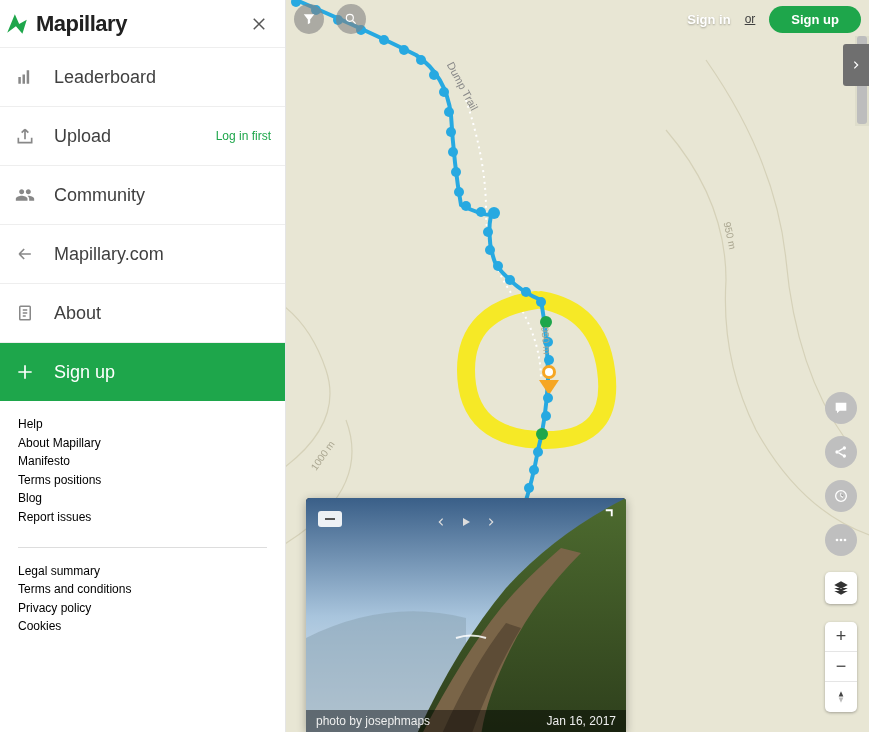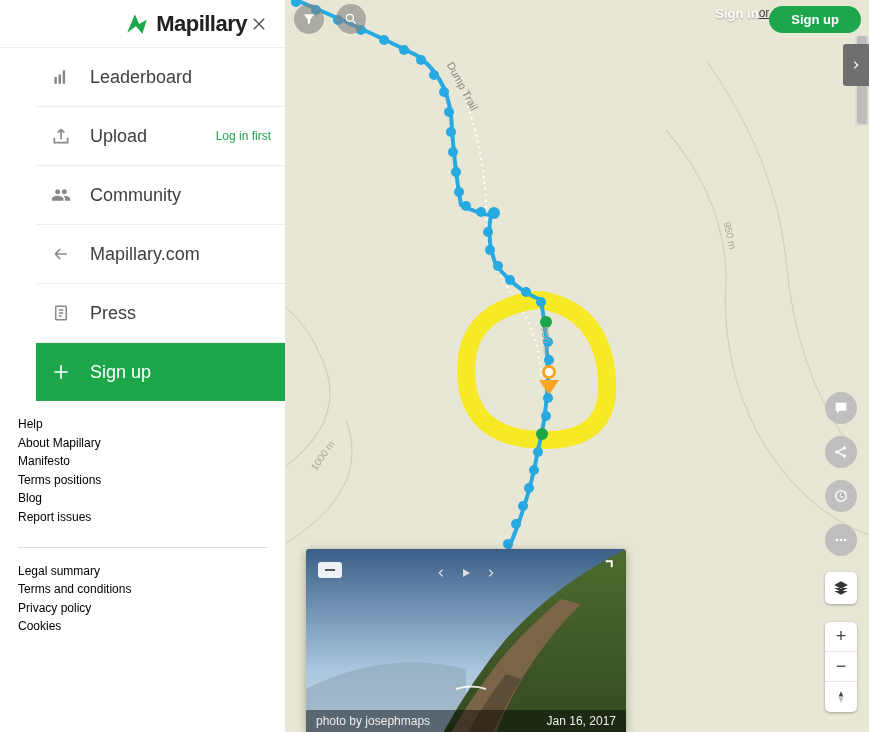--- a/index.html
+++ b/index.html
@@ -1,47 +1,47 @@
 <!DOCTYPE html>
 <html><head>
 <meta charset="utf-8">
 <style>
   * { box-sizing: border-box; margin: 0; padding: 0; }
   body { font-family: -apple-system, BlinkMacSystemFont, "Segoe UI", Helvetica, Arial, sans-serif; width: 869px; height: 732px; overflow: hidden; position: relative; }
   .app { display: flex; width: 100%; height: 100%; }
   .sidebar { width: 286px; height: 100%; background: #fff; display: flex; flex-direction: column; border-right: 1px solid #e5e5e5; }
-  .sidebar-header { display: flex; align-items: center; justify-content: flex-end; padding: 8px 14px 8px 4px; height: 48px; border-bottom: 1px solid #eee; }
+  .sidebar-header { display: flex; align-items: center; justify-content: space-between; padding: 8px 14px 8px 4px; height: 48px; border-bottom: 1px solid #eee; }
   .logo-wrap { display: flex; align-items: center; gap: 6px; }
   .logo-text { font-size: 22px; font-weight: 700; color: #212121; letter-spacing: -0.5px; }
   .close-x { width: 24px; height: 24px; color: #555; display:flex; align-items:center; justify-content:center; cursor:pointer; }
   .nav-list { list-style: none; }
-  .nav-item { display: flex; align-items: center; gap: 18px; padding: 18px 14px; border-bottom: 1px solid #eee; font-size: 18px; color: #404040; cursor:pointer;margin-left:36px; }
+  .nav-item { display: flex; align-items: center; gap: 18px; padding: 18px 14px; border-bottom: 1px solid #eee; font-size: 18px; color: #404040; cursor:pointer; }
   .nav-item .icon { width: 22px; height: 22px; color: #888; flex-shrink:0; display:flex; align-items:center; justify-content:center; }
   .nav-item .hint { margin-left: auto; font-size: 12px; color: #1ea64b; }
   .nav-item.green { background: #1ea64b; color: #fff; border-bottom: none; }
   .nav-item.green .icon { color: #fff; }
   .footer-links { padding: 14px 18px 6px; }
   .footer-links a { display: block; font-size: 12px; color: #000000; line-height: 1.55; text-decoration: none; cursor:pointer; }
   .footer-sep { margin: 14px 18px; border: none; border-top: 1px solid #ddd; }
   .map-area { position: relative; flex: 1; background: #e8e6d4; overflow: hidden; }
   .map-svg { position: absolute; inset: 0; width: 100%; height: 100%; }
   .topbar { position: absolute; top: 0; left: 0; right: 0; height: 38px; display: flex; align-items: center; padding: 0 8px; gap: 12px; }
   .round-btn { width: 30px; height: 30px; border-radius: 50%; background: rgba(130,130,130,0.6); display:flex; align-items:center; justify-content:center; color:#fff; cursor:pointer; }
-  .top-right { margin-left: auto; display:flex; }
+  .top-right { margin-left: auto; display:flex; align-items:center; gap:14px; }
   .signin-link { color: #fff; font-size: 13px; font-weight:600; text-shadow: 0 1px 2px rgba(0,0,0,.3); cursor:pointer; }
   .or-text { color: #404040; font-size: 12px; text-decoration: underline; }
   .signup-pill { background: #1ea64b; color:#fff; padding: 6px 22px; border-radius: 16px; font-size: 13px; font-weight:600; cursor:pointer; }
   .panel-tab { position:absolute; right:0; top:44px; width:26px; height:42px; background:#6f6f6f; border-radius:3px 0 0 3px; display:flex; align-items:center; justify-content:center; color:#fff; cursor:pointer; }
   .map-tools { position:absolute; right:12px; top:392px; display:flex; flex-direction:column; gap:12px; align-items:center; }
   .tool-circle { width:32px; height:32px; border-radius:50%; background:#bfbfbf; display:flex; align-items:center; justify-content:center; color:#fff; cursor:pointer; }
   .layers-btn { width:32px; height:32px; border-radius:5px; background:#fff; box-shadow:0 1px 3px rgba(0,0,0,.3); display:flex; align-items:center; justify-content:center; cursor:pointer; margin-top:4px; }
   .zoom-col { margin-top:6px; background:#fff; border-radius:5px; box-shadow:0 1px 3px rgba(0,0,0,.3); display:flex; flex-direction:column; }
   .zoom-btn { width:32px; height:30px; display:flex; align-items:center; justify-content:center; font-size:18px; color:#444; cursor:pointer; border-bottom:1px solid #e5e5e5; }
   .zoom-btn:last-child { border-bottom:none; }
-  .photo-viewer { position:absolute; left:20px; bottom:0; width:320px; height:183px; background:#0f172a; border-radius:4px 4px 0 0; overflow:hidden; box-shadow:0 2px 10px rgba(0,0,0,.3); }
+  .photo-viewer { position:absolute; left:20px; bottom:0; width:320px; height:234px; background:#0f172a; border-radius:4px 4px 0 0; overflow:hidden; box-shadow:0 2px 10px rgba(0,0,0,.3); }
   .photo-img { position:absolute; inset:0; }
   .photo-controls-top { position:absolute; top:10px; left:12px; right:12px; display:flex; justify-content:space-between; align-items:center; }
   .photo-min { width:24px; height:16px; background:rgba(255,255,255,.9); border-radius:3px; cursor:pointer; display:flex; align-items:center; justify-content:center; }
   .photo-max { color:#fff; cursor:pointer; }
   .photo-nav { position:absolute; top:18px; left:50%; transform:translateX(-50%); display:flex; gap:14px; color:#eee; }
   .photo-nav span { cursor:pointer; font-size:13px; display:flex; align-items:center; }
   .photo-caption { position:absolute; bottom:0; left:0; right:0; background:rgba(0,0,0,.45); color:#eee; font-size:12px; padding:4px 10px; display:flex; justify-content:space-between; }
   .trail-label { position:absolute; left:150px; top:80px; font-size:11px; color:#888; transform:rotate(62deg); }
   .contour-label { position:absolute; font-size:10px; color:#a9a58f; }
   .sb-track { position:absolute; right:0; top:36px; width:14px; height:90px; background:rgba(0,0,0,0.04); }
@@ -101,21 +101,21 @@
           </span>
         <span>Mapillary.com</span>
       </li>
       <li class="nav-item">
         <span class="icon">
             <svg width="18" height="20" viewBox="0 0 24 24">
               <rect x="5" y="3" width="14" height="18" rx="1" fill="none" stroke="currentColor" stroke-width="2"></rect>
               <path stroke="currentColor" stroke-width="2" d="M9 8h6M9 12h6M9 16h4"></path>
             </svg>
           </span>
-        <span>Press</span>
+        <span>About</span>
       </li>
       <li class="nav-item green">
         <span class="icon">
             <svg width="20" height="20" viewBox="0 0 24 24">
               <path stroke="currentColor" stroke-width="2" d="M12 4v16M4 12h16"></path>
             </svg>
           </span>
         <span>Sign up</span>
       </li>
     </ul>

